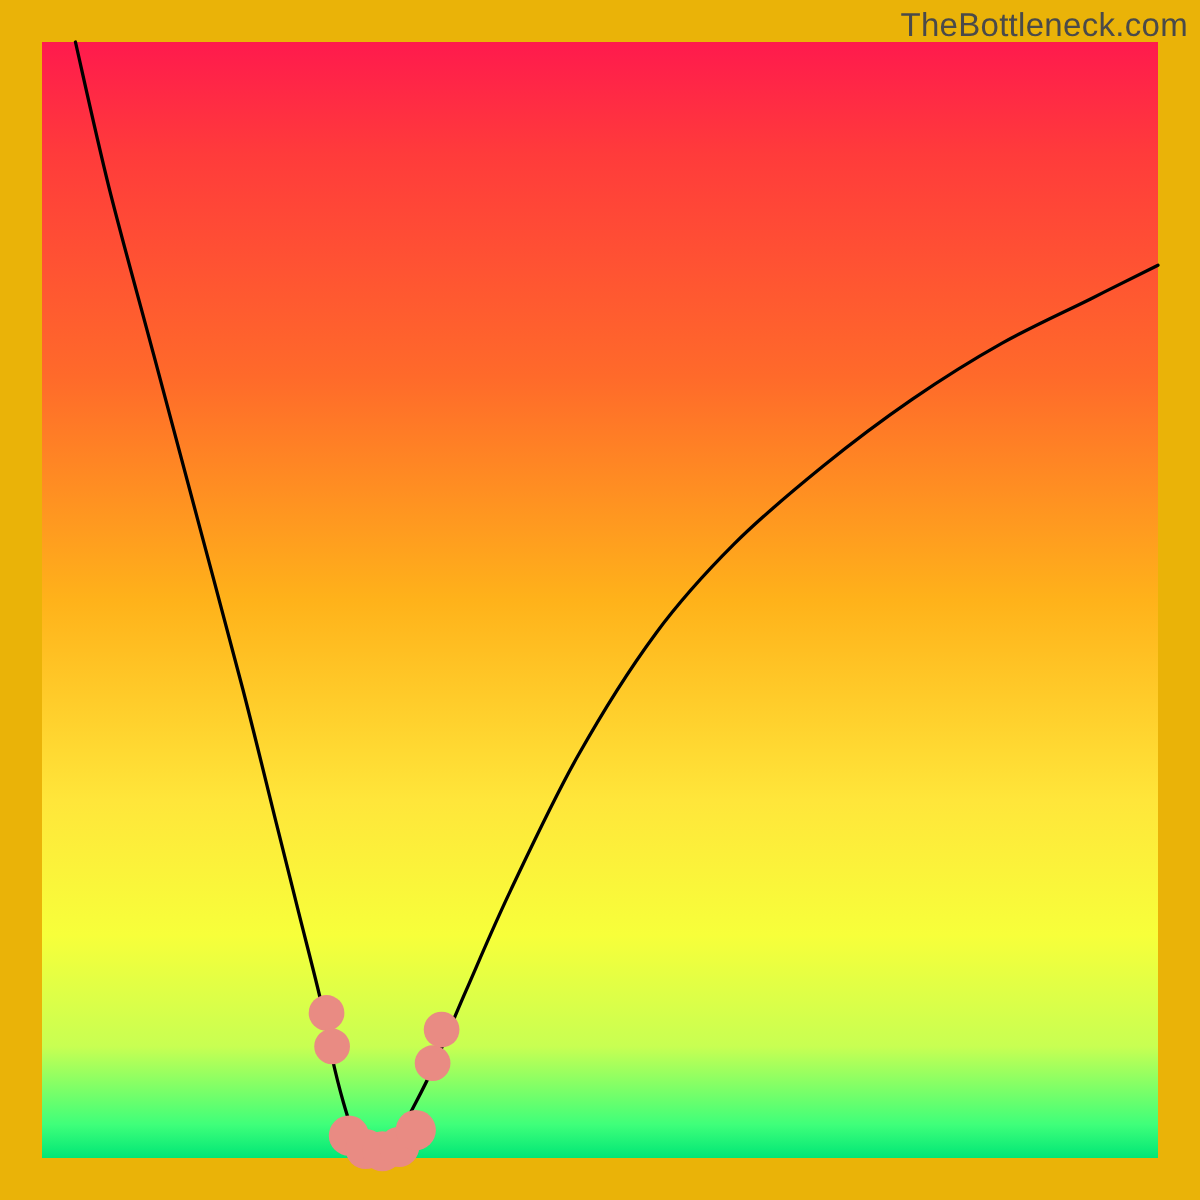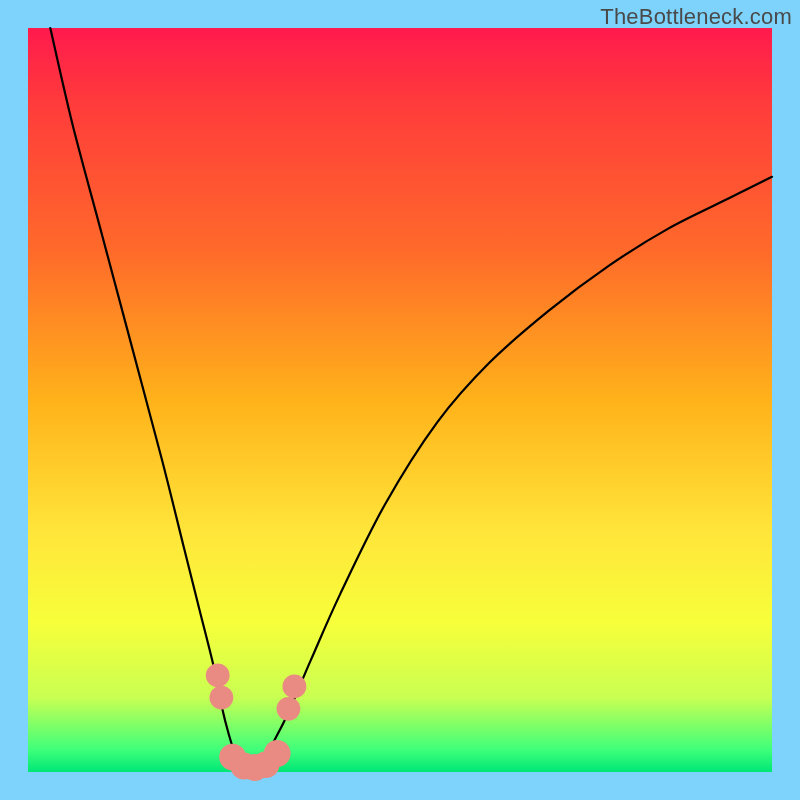--- a/index.html
+++ b/index.html
@@ -10,21 +10,21 @@
     background: #000;
     overflow: hidden;
     font-family: Arial, Helvetica, sans-serif;
   }
   .frame {
     position: absolute;
     left: 0;
     top: 0;
     width: 800px;
     height: 800px;
-    background: #7dd3fc;
+    background: #eab308;
     text-align: center;
   }
   .plot {
     position: absolute;
     left: 28px;
     top: 28px;
     width: 744px;
     height: 744px;
     
     background: linear-gradient(

